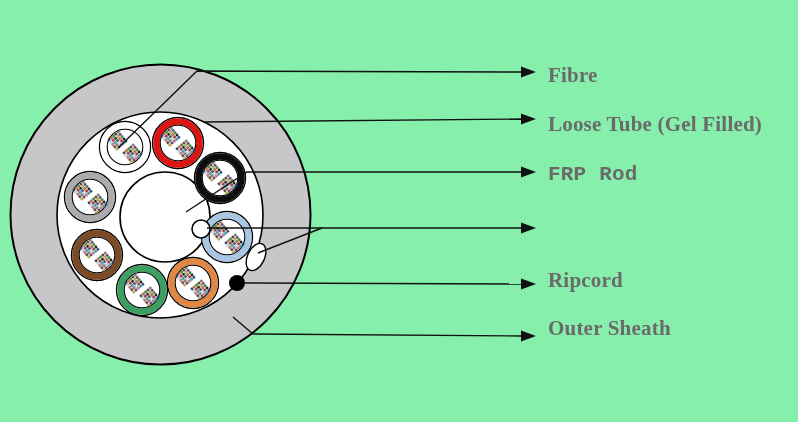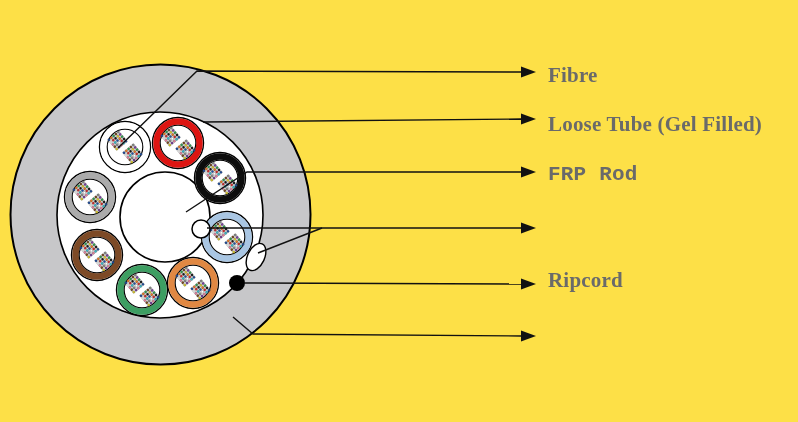--- a/index.html
+++ b/index.html
@@ -1,19 +1,19 @@
 <!DOCTYPE html>
 <html><head>
 <meta charset="utf-8">
 <style>
   html,body{margin:0;padding:0;background:#ffffff;}
   .stage{
     position:relative;
     width:798px;height:422px;
-    background:#fde047;
+    background:#86efac;
     overflow:hidden;
     font-family:"Liberation Serif", serif;
   }
   #cable-svg{position:absolute;left:0;top:0;}
   .lbl{
     position:absolute;
     left:548px;
     height:30px;
     line-height:30px;
     font-size:21px;
@@ -501,13 +501,14 @@
       <polyline points="245,283 521,284" fill="none" stroke="#111111" stroke-width="1.4"></polyline>
       <polygon points="536,284 521,278.5 521,289.5" fill="#111111"></polygon>
       <polyline points="233,317 253,334 521,336" fill="none" stroke="#111111" stroke-width="1.4"></polyline>
       <polygon points="536,336 521,330.5 521,341.5" fill="#111111"></polygon>
     </svg>
 
   <div class="lbl" style="top: 60px; color: rgb(106, 106, 106);">Fibre</div>
   <div class="lbl" style="top: 109px; color: rgb(106, 106, 106); text-align: right;">Loose Tube (Gel Filled)</div>
   <div class="lbl" style="top: 160px; color: rgb(106, 106, 106); font-family: Liberation Mono, monospace;">FRP Rod</div>
   <div class="lbl" style="top: 265px; color: rgb(106, 106, 106);">Ripcord</div>
+  <div class="lbl" style="top: 313px; color: rgb(106, 106, 106);">Outer Sheath</div>
 </div>
 
 </body></html>

